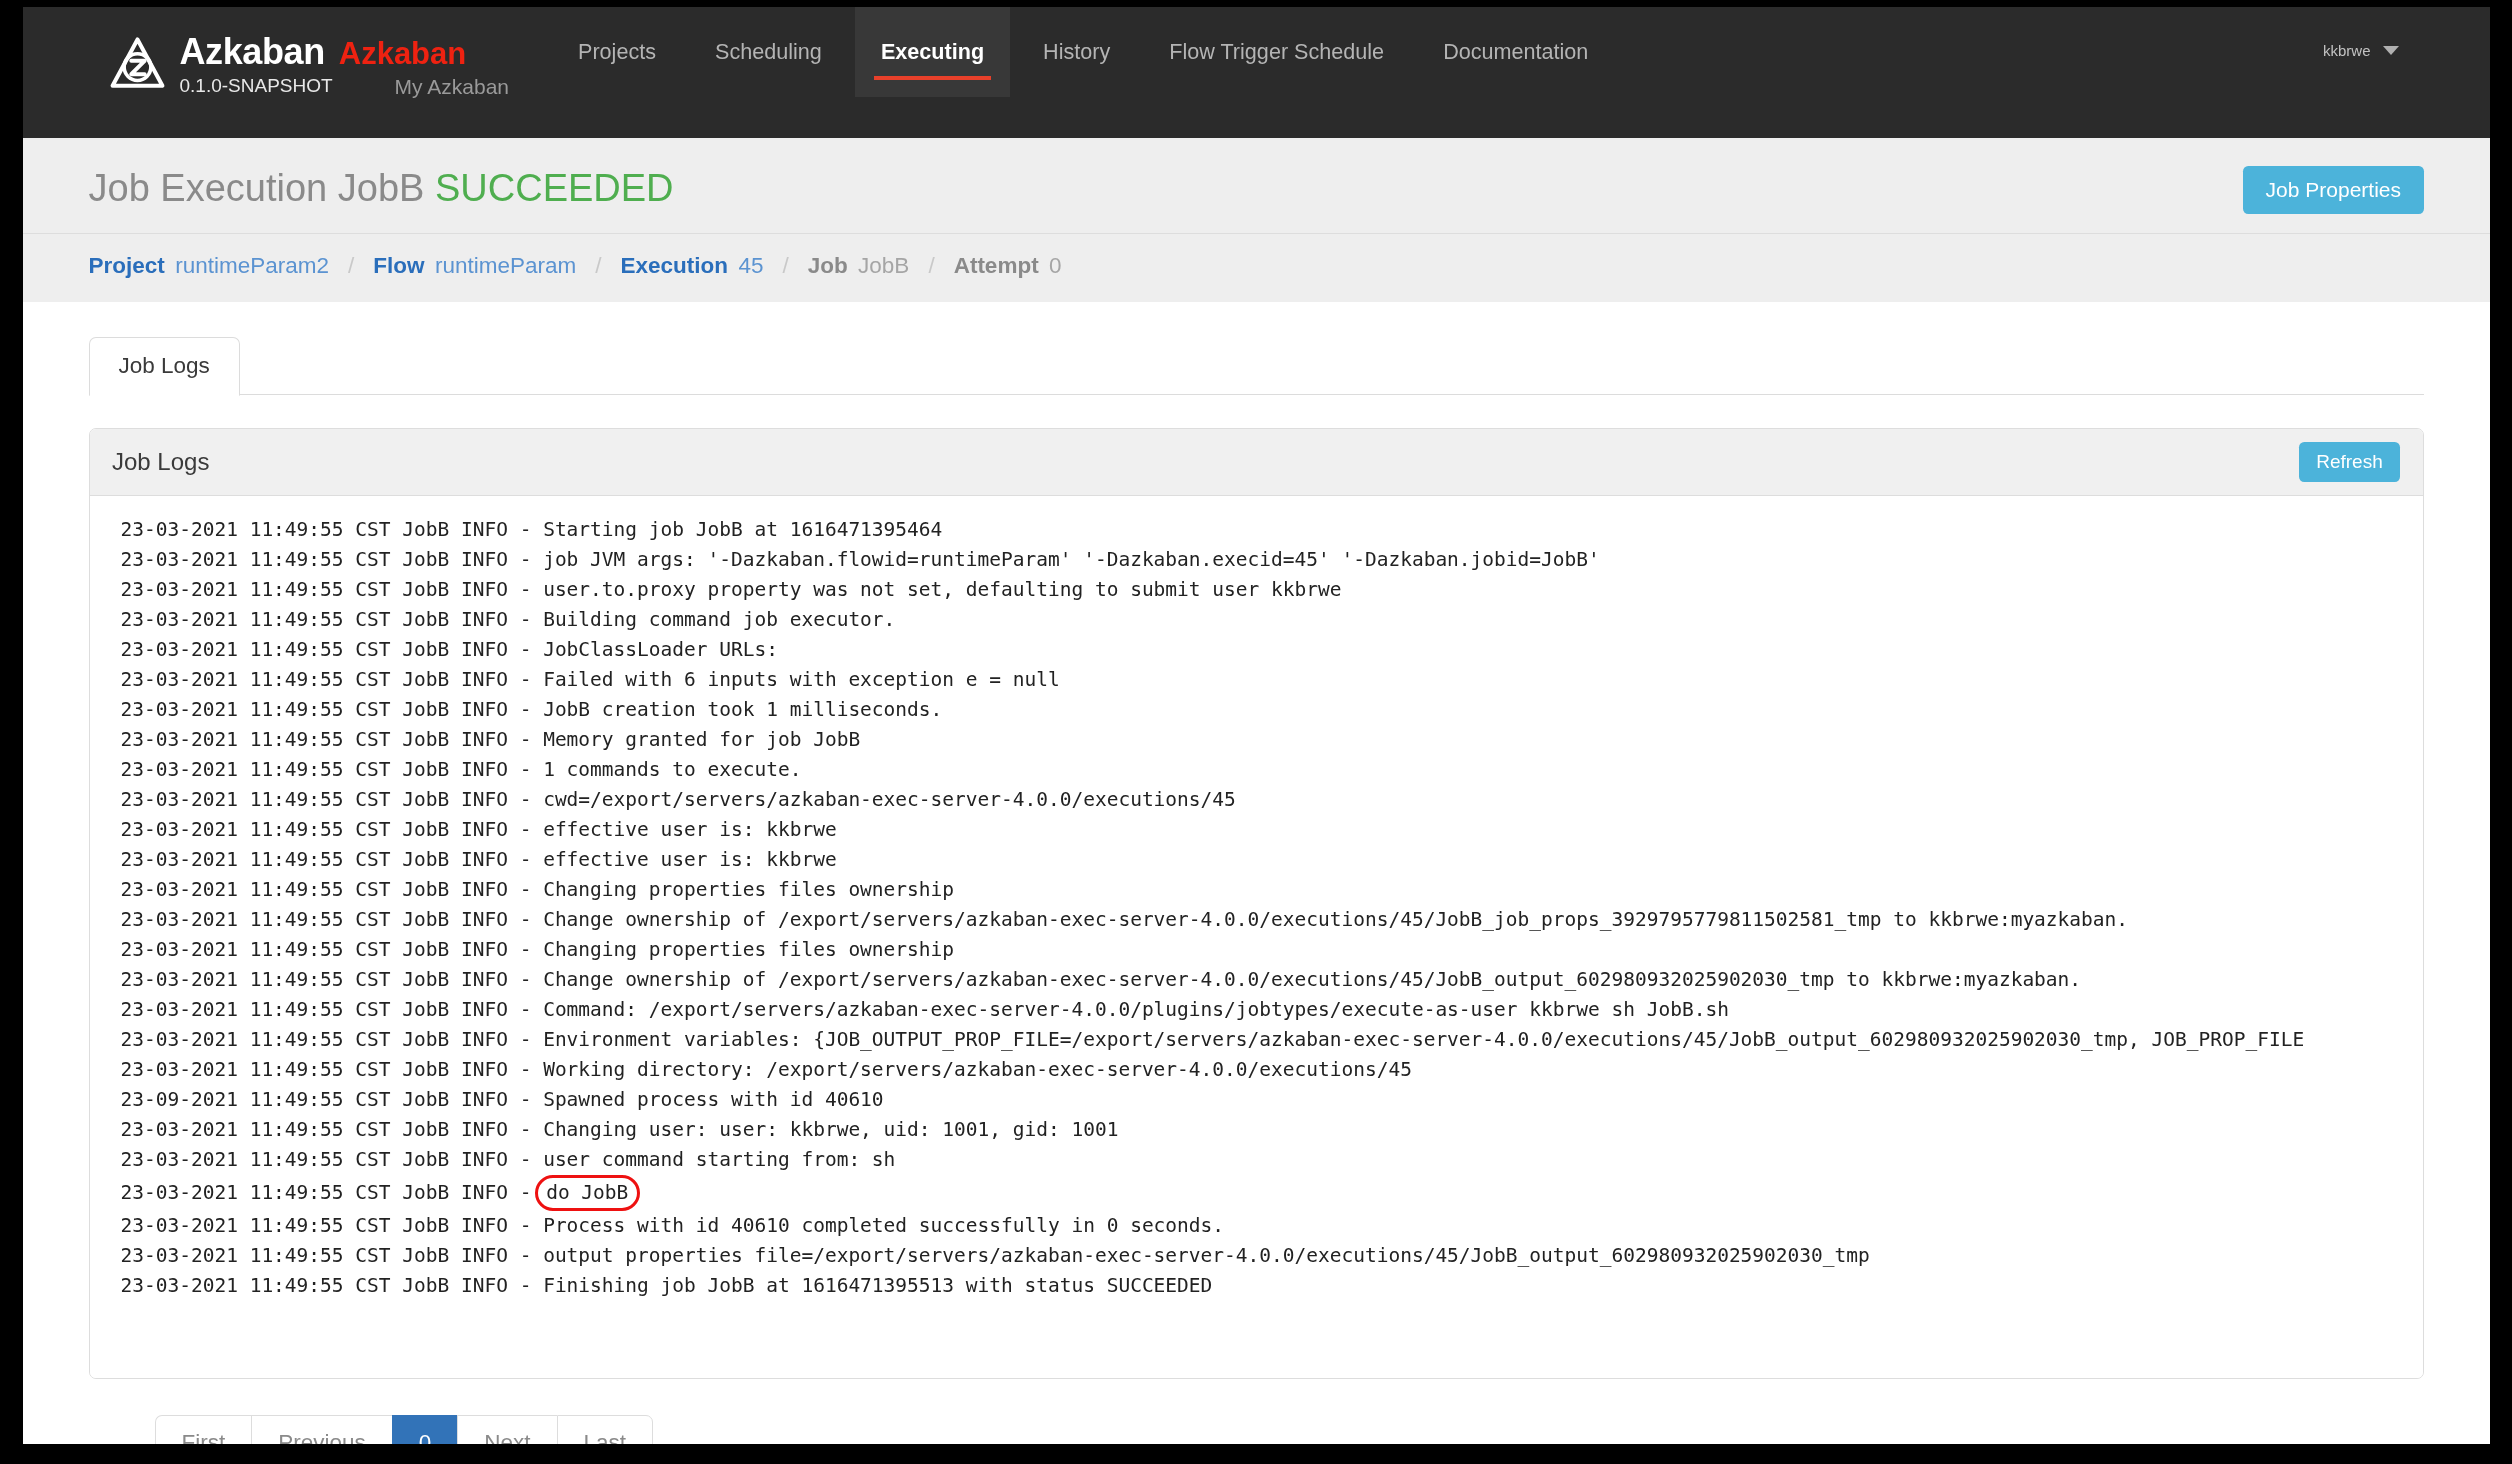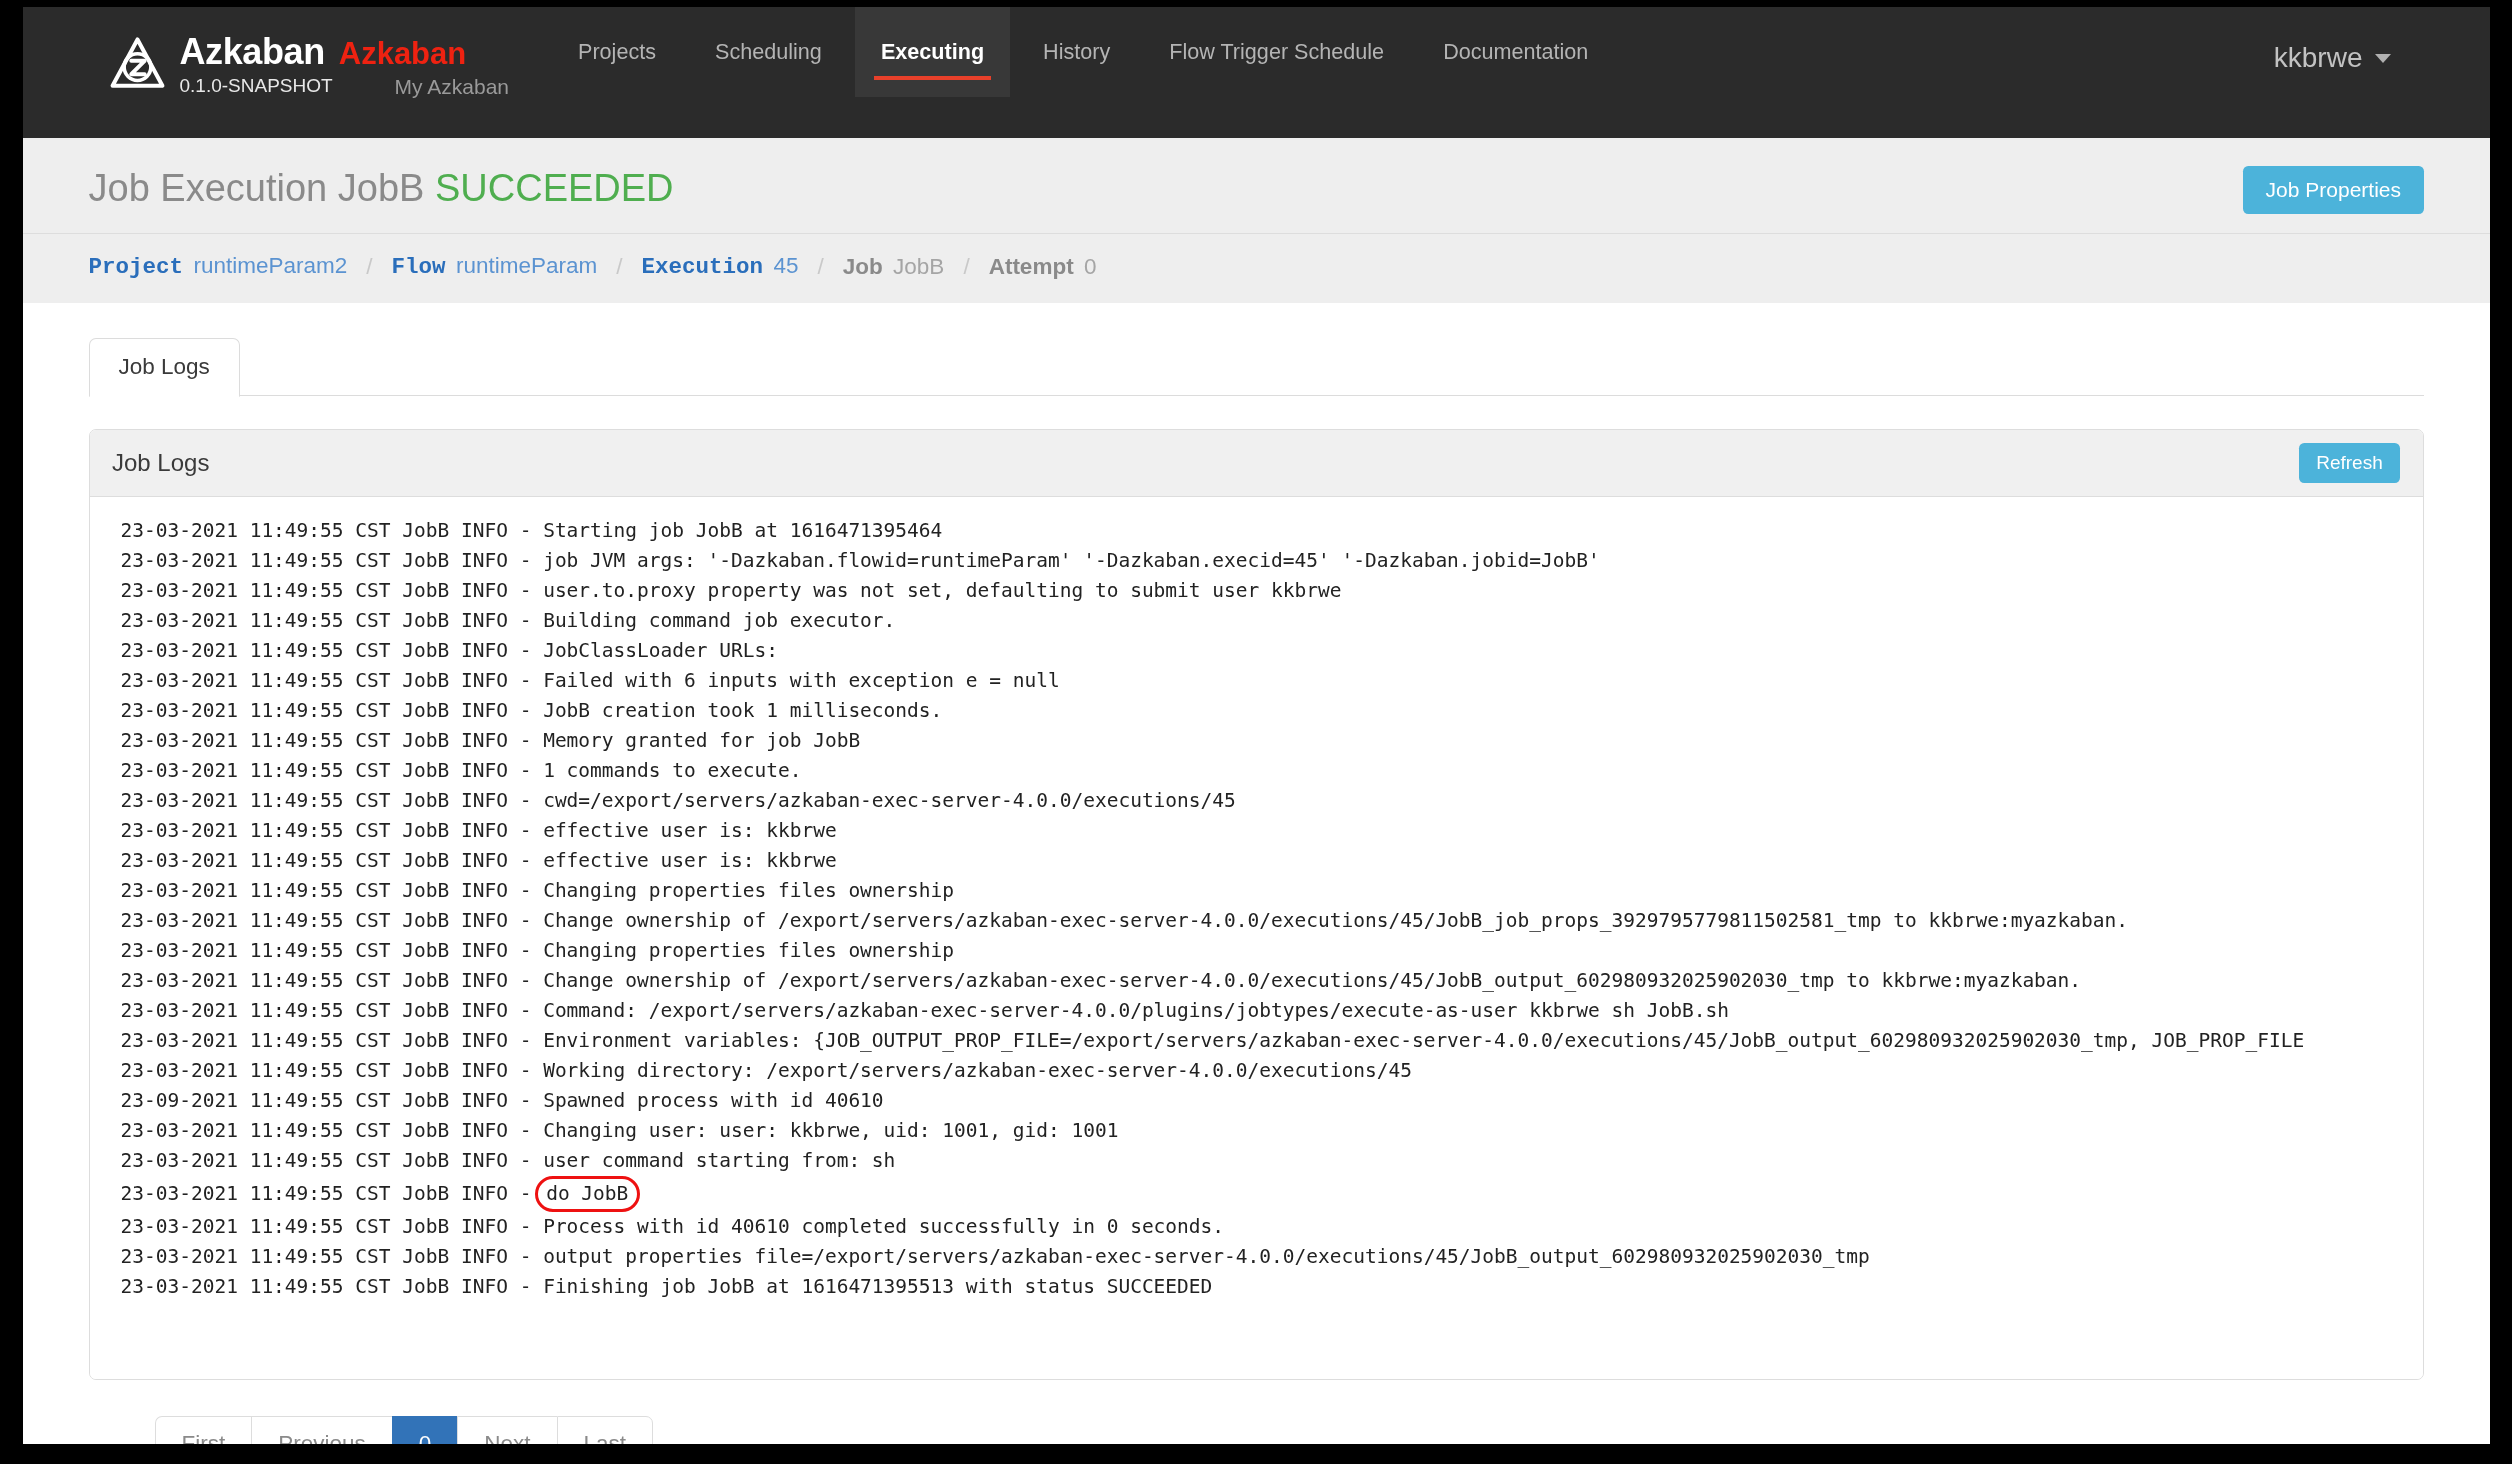--- a/index.html
+++ b/index.html
@@ -54,22 +54,22 @@
     text-decoration: none;
   }
   .nav-item.active {
     color: #ffffff; font-weight: bold; background: #383838;
   }
   .nav-item.active::after {
     content: ""; position: absolute; left: 19px; right: 19px; bottom: 17.3px;
     height: 3.5px; background: #e8402a;
   }
   .nav-user {
-    position: absolute; right: 99px; top: 35px;
-    color: #c2c2c2; font-size: 28px; display: flex; align-items: center; justify-content: flex-end;
+    position: absolute; right: 91px; top: 35px;
+    color: #c2c2c2; font-size: 15px; display: flex; align-items: center; justify-content: flex-end;
   }
   .caret-down {
     display: inline-block; margin-left: 12px;
     width: 0; height: 0;
     border-left: 8.6px solid transparent;
     border-right: 8.6px solid transparent;
     border-top: 9.5px solid #b0b0b0;
   }
 
   
@@ -94,21 +94,21 @@
   .breadcrumb-bar {
     background: #eeeeee;
     border-top: 1.7px solid #dddddd;
     padding: 19px 66px 22.5px 66px;
     font-size: 22.5px;
     display: flex; align-items: center; flex-wrap: wrap;
   }
   .crumb { display: flex; align-items: baseline; }
   .crumb .k { font-weight: bold; }
   .crumb .v { margin-left: 10.4px; }
-  .crumb.link .k { color: #2a6ebb; font-family: Liberation Mono, monospace; }
+  .crumb.link .k { color: #2a6ebb; }
   .crumb.link .v { color: #5b93d1; }
   .crumb.plain .k { color: #8a8a8a; }
   .crumb.plain .v { color: #a5a5a5; }
   .crumb-sep { color: #c9c9c9; margin: 0 19px; font-size: 22.5px; }
 
   
   .content { background: #ffffff; padding: 35px 66px 0 66px; }
   .tabs { display: flex; align-items: flex-end; border-bottom: 1.7px solid #dcdcdc; }
   .tab {
     font-size: 22.5px; color: #3a3a3a;

